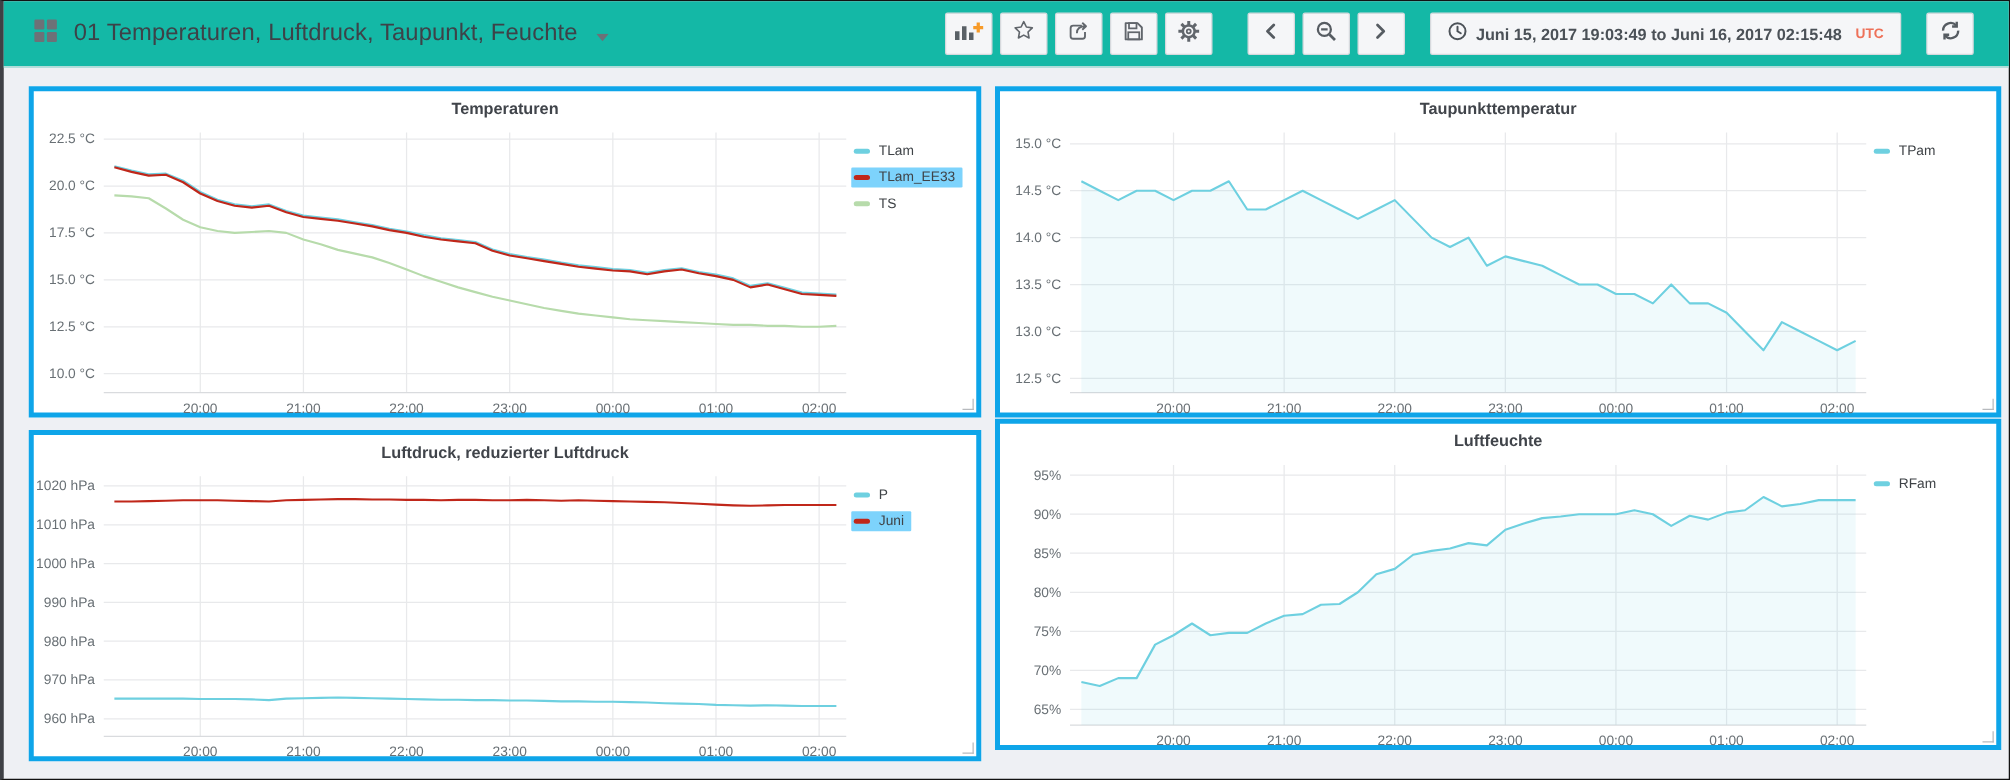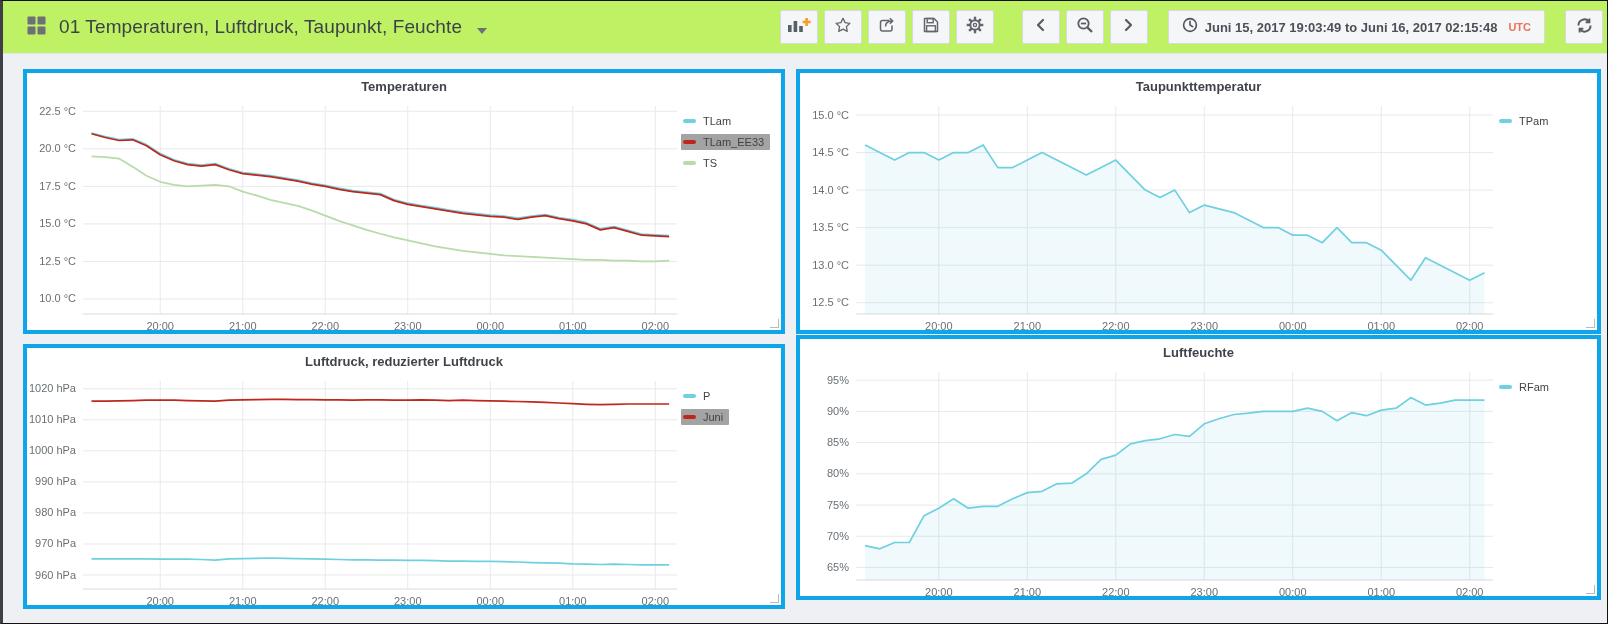--- a/index.html
+++ b/index.html
@@ -1,43 +1,43 @@
 <!DOCTYPE html>
 <html><head>
 <meta charset="utf-8">
 <style>
   html,body{margin:0;padding:0;width:1608px;height:624px;overflow:hidden;
     font-family:"Liberation Sans",sans-serif;background:#eef0f4;}
   #frame{position:relative;width:1608px;height:624px;box-sizing:border-box;
     border:1px solid #121212;border-left:3px solid #3e4045;background:#eef0f4;}
   
-  .navbar{position:absolute;left:0;top:0;right:0;height:52px;background:#bef264;
+  .navbar{position:absolute;left:0;top:0;right:0;height:52px;background:#14b8a6;
     border-bottom:1px solid #e4e7ea;display:flex;align-items:center;}
   .nav-left{display:flex;align-items:center;gap:13px;padding-left:24px;flex:1;}
   .dash-title{font-size:19px;color:#3d4248;font-weight:500;letter-spacing:.1px;}
   .caret{margin-left:2px;margin-top:4px;}
-  .nav-right{display:flex;align-items:center;gap:6px;padding-right:4px;}
+  .nav-right{display:flex;align-items:center;gap:6px;padding-right:28px;}
   .btn{height:34px;min-width:38px;display:flex;align-items:center;justify-content:center;
     background:#f5f6f8;border:1px solid #d6d9dd;border-radius:2px;cursor:pointer;box-sizing:border-box;}
   .btn-group{display:flex;gap:6px;}
   .gap{width:16px;}
   .time-btn{padding:0 13px;gap:7px;}
   .time-text{font-size:13px;font-weight:600;color:#4b5157;}
   .utc{font-size:11px;font-weight:700;margin-left:4px;}
   
   .panel{position:absolute;background:#ffffff;border:4px solid #0ea5e9;box-sizing:border-box;
     display:flex;flex-direction:column;}
   .panel-title{height:27px;line-height:27px;text-align:center;font-size:13px;font-weight:700;
     color:#40444a;cursor:pointer;flex:0 0 auto;}
   .panel-body{flex:1;display:flex;min-height:0;}
   .chart{flex:1;position:relative;min-width:0;}
   .legend{width:100px;padding-top:13px;display:flex;flex-direction:column;gap:5px;align-items:flex-start;}
   .legend-item{display:flex;align-items:center;gap:7px;font-size:11px;color:#3f4347;
     padding:2px 6px 2px 2px;border-radius:1px;cursor:pointer;}
-  .legend-item.hl{background:#a3a3a3;}
+  .legend-item.hl{background:#7dd3fc;}
   .swatch{display:inline-block;width:13px;height:4px;border-radius:2px;}
   svg text.tick{font-family:"Liberation Sans",sans-serif;font-size:11px;fill:#697075;}
   .resize-handle{position:absolute;right:2px;bottom:2px;width:8px;height:8px;
     border-right:1px solid #b7babe;border-bottom:1px solid #b7babe;cursor:se-resize;}
   .icon{display:block;}
 </style>
 </head>
 <body>
 
 <div id="frame">

